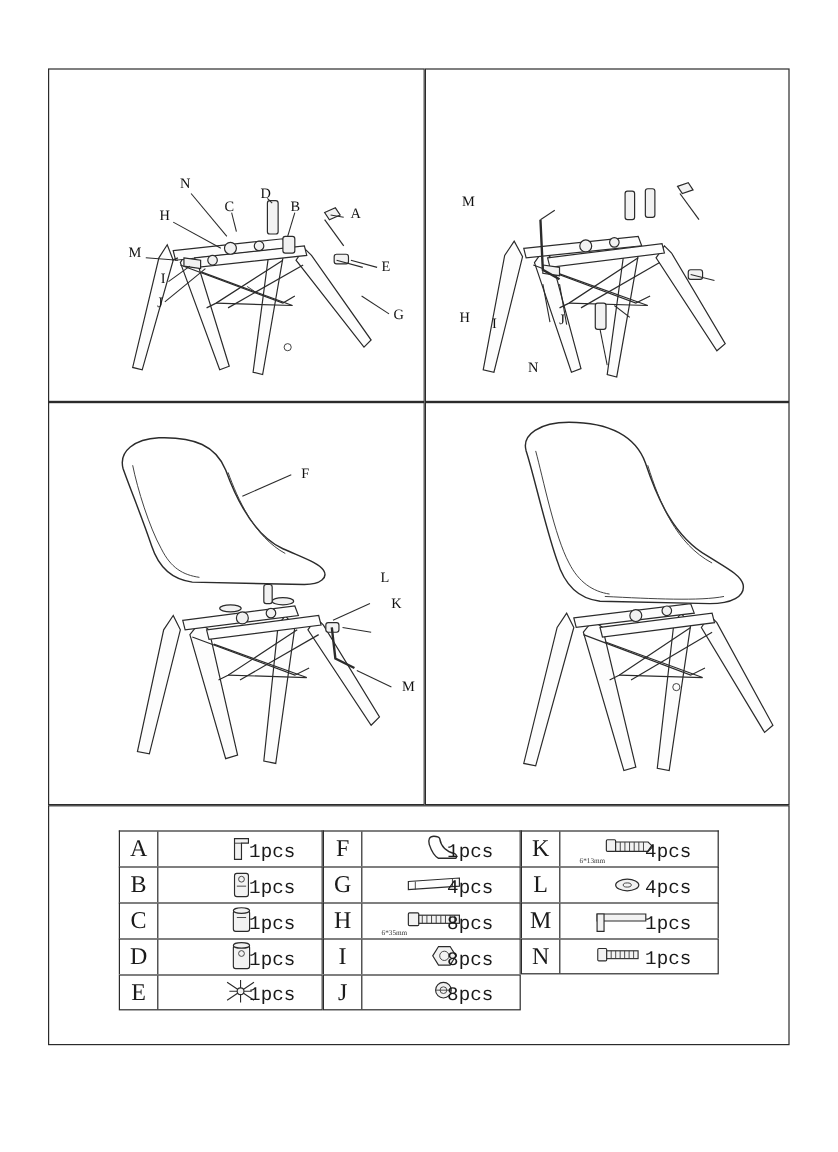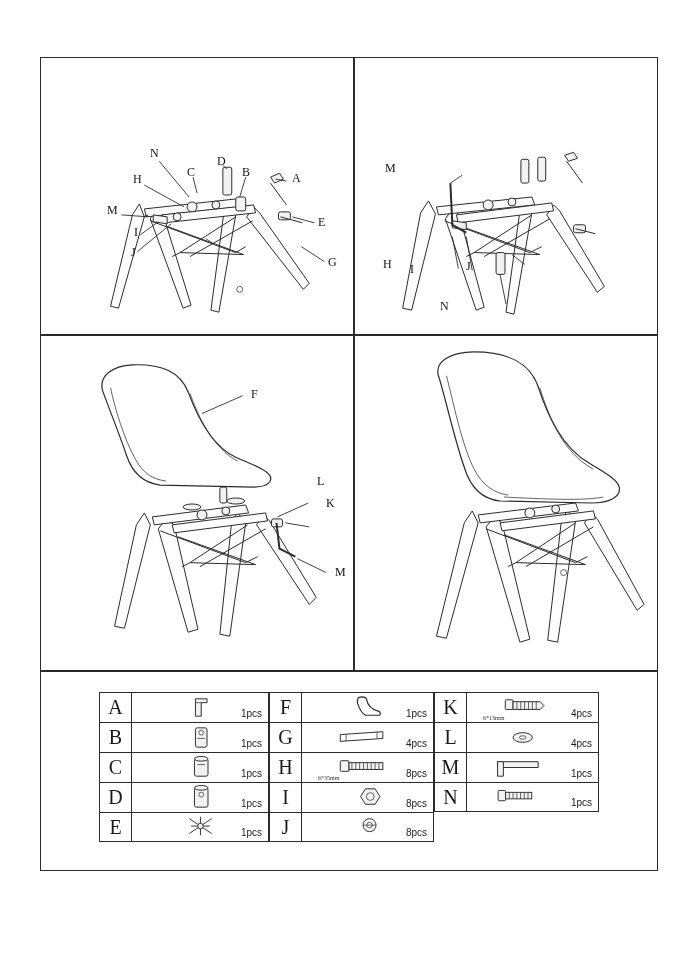--- a/index.html
+++ b/index.html
@@ -89,24 +89,24 @@
   }
   .part-icon {
     position: absolute;
     left: 8px;
     top: 0;
     width: 78px;
     height: 100%;
   }
   .part-qty {
     position: absolute;
-    right: 6px;
+    right: 22px;
     bottom: 3px;
-    font-size: 10px;
-    font-family: Liberation Sans, sans-serif;
+    font-size: 16px;
+    font-family: Liberation Mono, monospace;
   }
   .part-spec {
     position: absolute;
     left: 16px;
     bottom: 1px;
     font-size: 6px;
     font-family: "Liberation Serif", serif;
     color: #333;
   }
   svg { display: block; }

